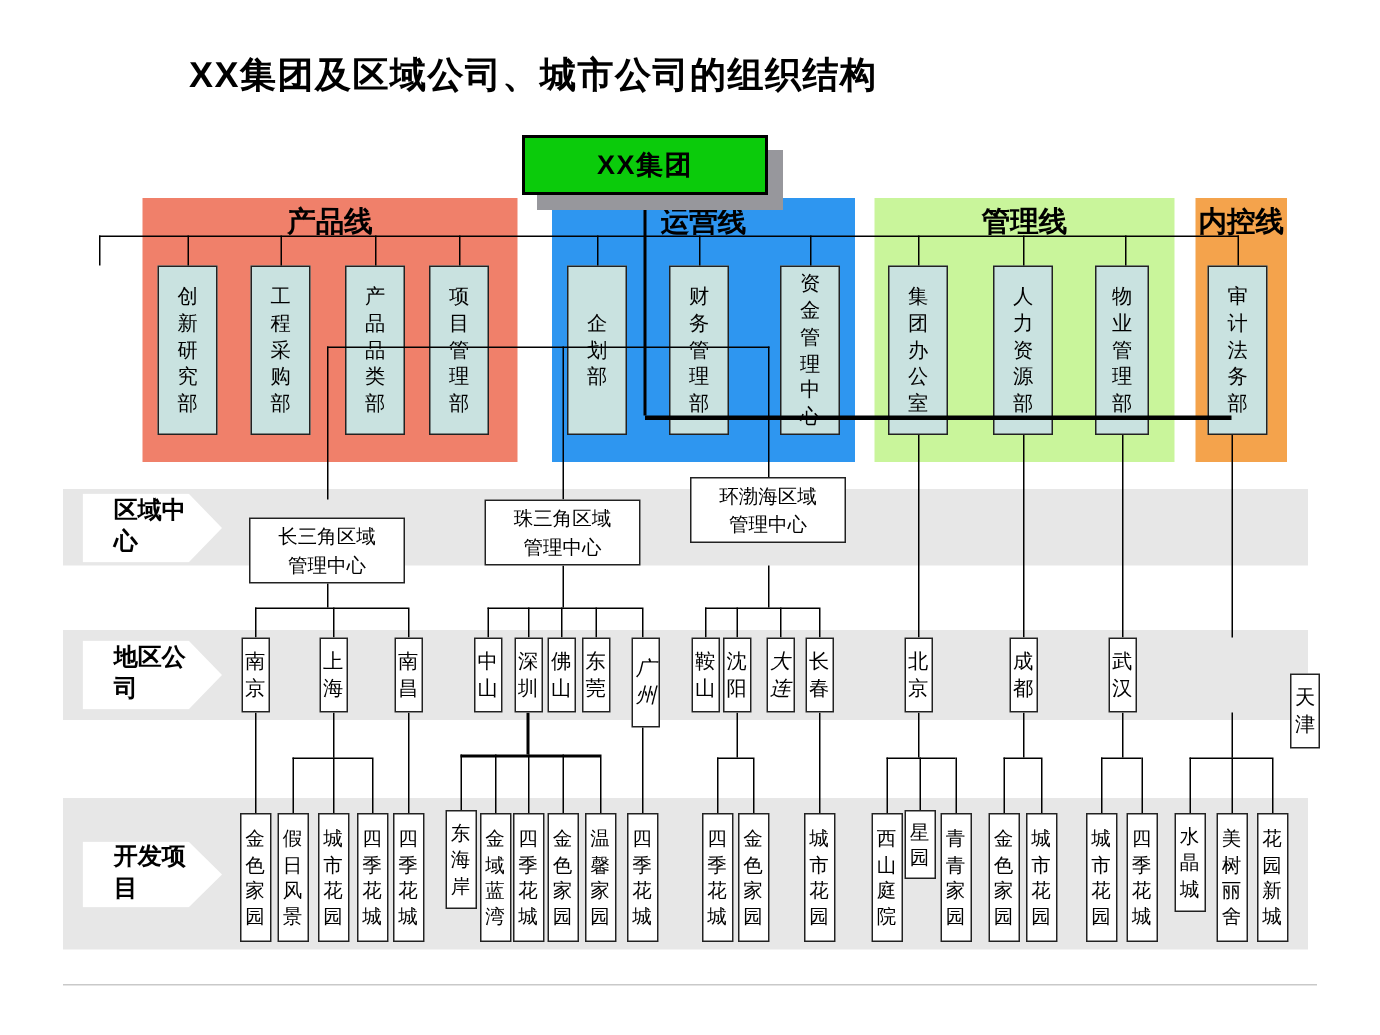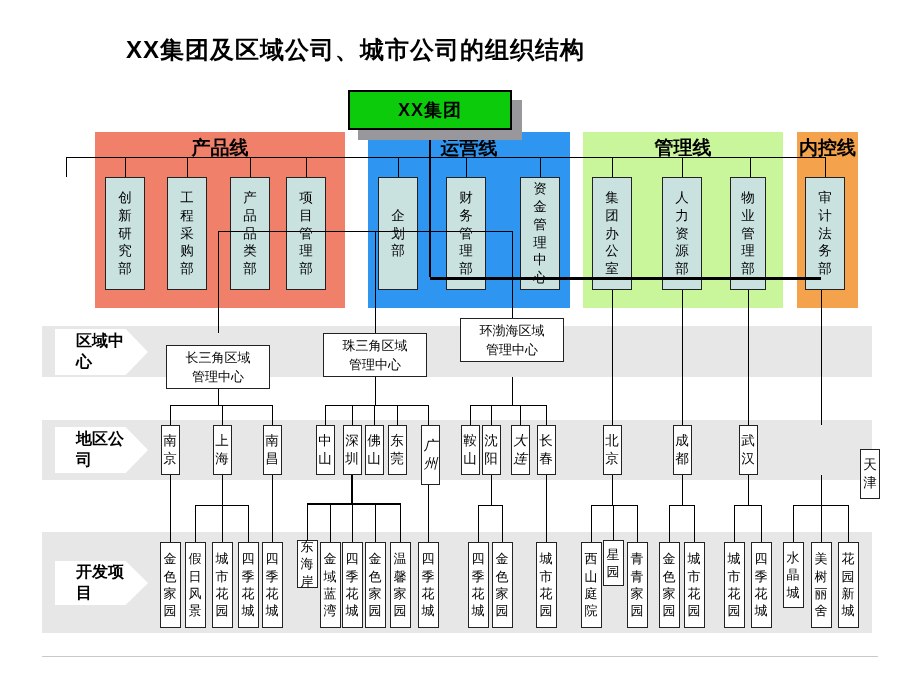--- a/index.html
+++ b/index.html
@@ -223,21 +223,21 @@
     </div>
     <div class="abs wbox proj" style="left: 211.5px; width: 21px; top: 542px; height: 86px;">
       <span>城市花园</span>
     </div>
     <div class="abs wbox proj" style="left: 237.5px; width: 21px; top: 542px; height: 86px;">
       <span>四季花城</span>
     </div>
     <div class="abs wbox proj" style="left: 261.5px; width: 21px; top: 542px; height: 86px;">
       <span>四季花城</span>
     </div>
-    <div class="abs wbox proj" style="left: 296.5px; width: 21px; top: 540px; height: 48px;">
+    <div class="abs wbox proj" style="left: 296.5px; width: 21px; top: 540px; height: 66px;">
       <span>东海岸</span>
     </div>
     <div class="abs wbox proj" style="left: 319.5px; width: 21px; top: 542px; height: 86px;">
       <span>金域蓝湾</span>
     </div>
     <div class="abs wbox proj" style="left: 341.5px; width: 21px; top: 542px; height: 86px;">
       <span>四季花城</span>
     </div>
     <div class="abs wbox proj" style="left: 364.5px; width: 21px; top: 542px; height: 86px;">
       <span>金色家园</span>

